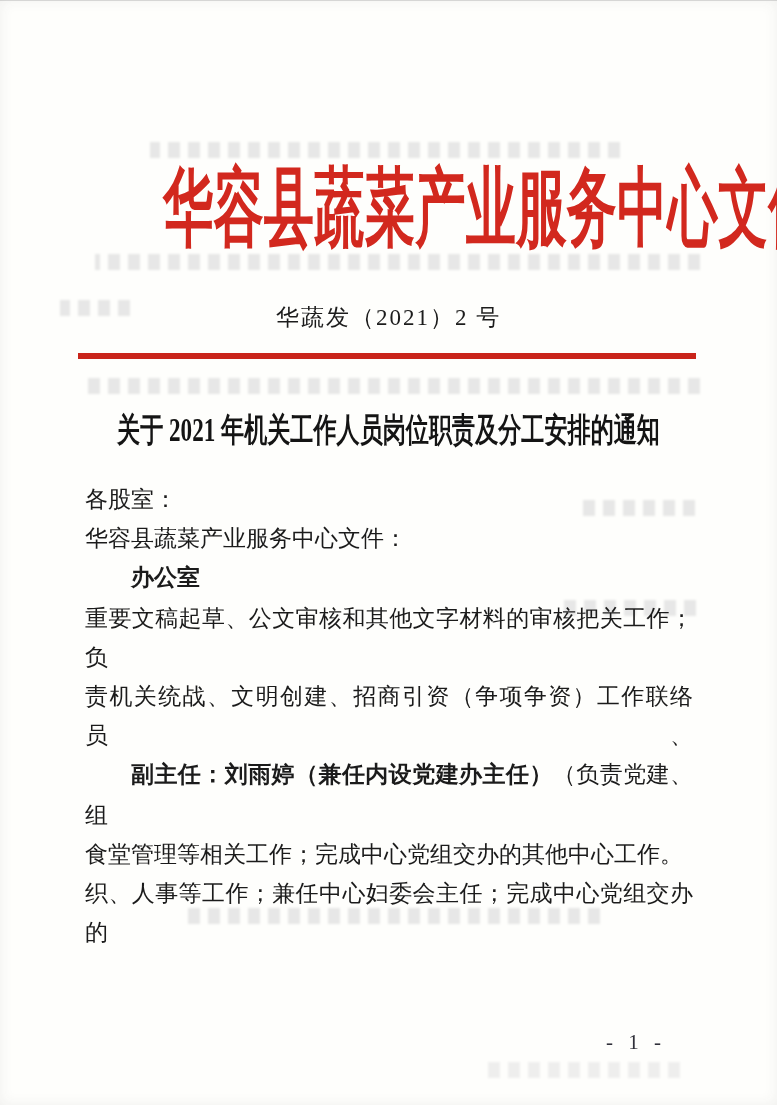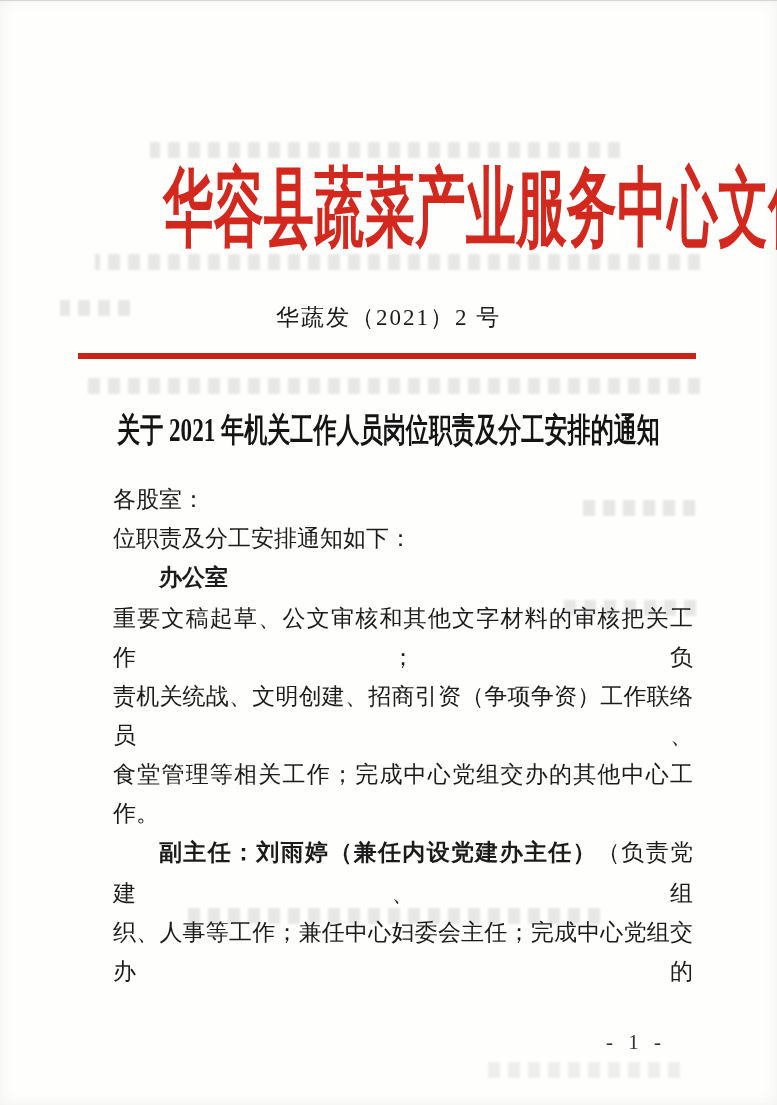--- a/index.html
+++ b/index.html
@@ -40,21 +40,21 @@
     font-size:33px; font-weight:bold; color:#141414;
     transform:scaleX(0.70);
     transform-origin:center;
   }
   .doc-body {
     position:absolute; top:480px; left:85px;
     width:608px;
     font-size:23px; line-height:39px;
     color:#1b1b1b;
   }
-  .line { text-align:justify;margin-left:28px; }
+  .line { text-align:justify; }
   .line.stretch { text-align-last:justify; }
   .line.indent { text-indent:2em; }
   .bold-seg {
     font-weight:bold;
     font-family:Liberation Mono, monospace;
   }
   .page-number {
     position:absolute; top:1030px; left:606px;
     font-size:21px; letter-spacing:5px;
     color:#30303a;
@@ -88,24 +88,24 @@
   <div class="header-title">华容县蔬菜产业服务中心文件</div>
 
   <div class="doc-number">华蔬发（2021）2 号</div>
 
   <div class="red-line"></div>
 
   <div class="doc-title">关于 2021 年机关工作人员岗位职责及分工安排的通知</div>
 
   <div class="doc-body">
       <div class="line"><span>各股室：</span></div>
-      <div class="line"><span>位职责及分工安排通知如下：</span></div>
+      <div class="line"><span>华容县蔬菜产业服务中心文件：</span></div>
       <div class="line indent"><span class="bold-seg">办公室</span></div>
       <div class="line stretch"><span>重要文稿起草、公文审核和其他文字材料的审核把关工作；负</span></div>
       <div class="line stretch"><span>责机关统战、文明创建、招商引资（争项争资）工作联络员、</span></div>
+      <div class="line indent stretch"><span class="bold-seg">副主任：刘雨婷（兼任内设党建办主任）</span><span>（负责党建、组</span></div>
       <div class="line"><span>食堂管理等相关工作；完成中心党组交办的其他中心工作。</span></div>
-      <div class="line indent stretch"><span class="bold-seg">副主任：刘雨婷（兼任内设党建办主任）</span><span>（负责党建、组</span></div>
       <div class="line stretch"><span>织、人事等工作；兼任中心妇委会主任；完成中心党组交办的</span></div>
     </div>
 
   <div class="page-number">- 1 -</div>
 
 </div>
 
 </body></html>

